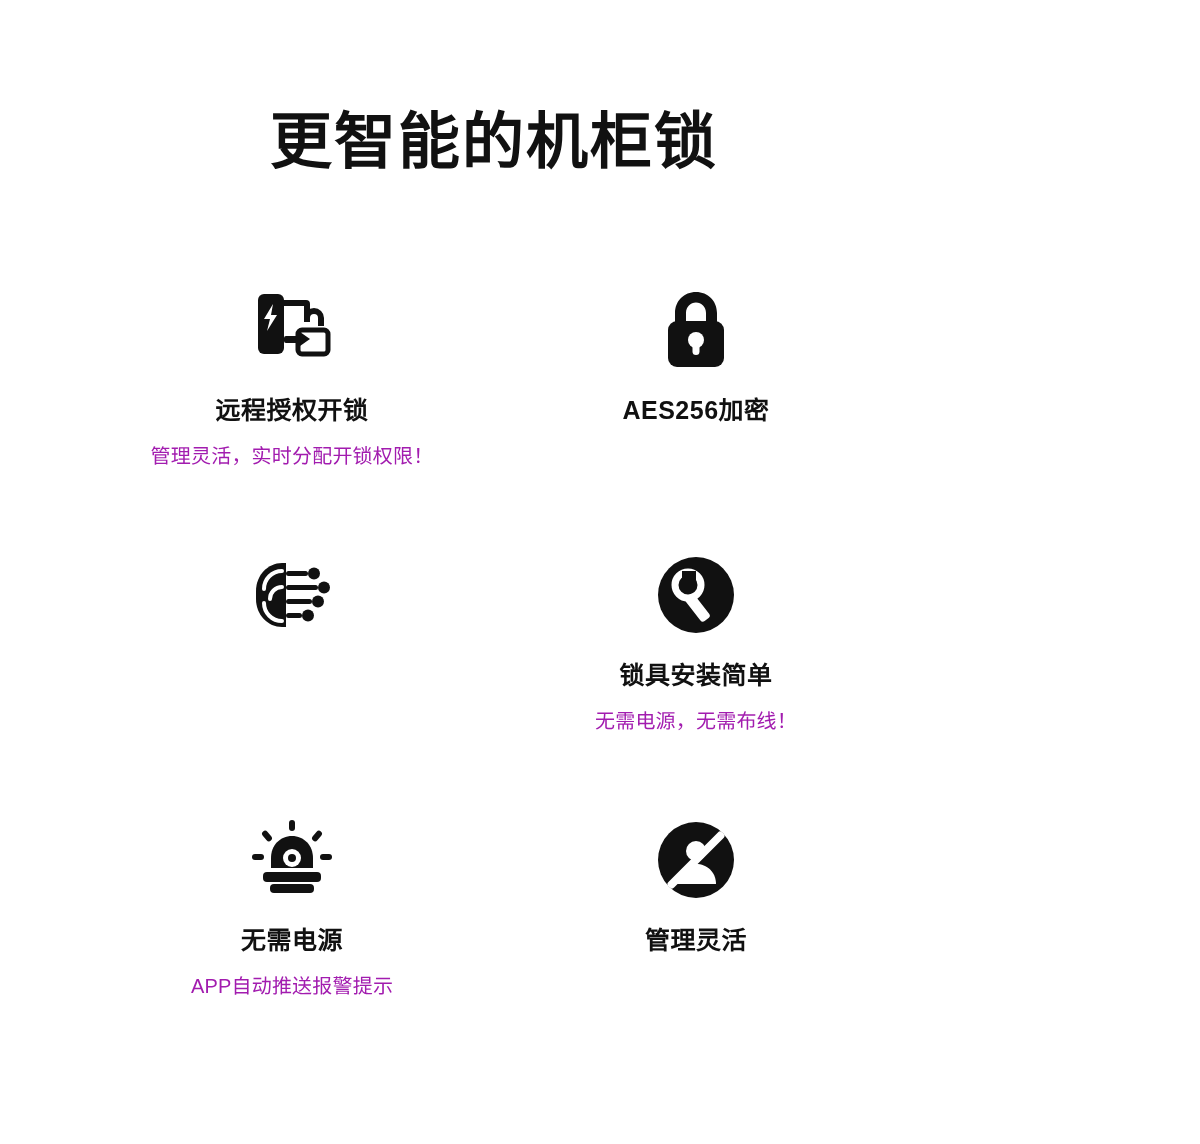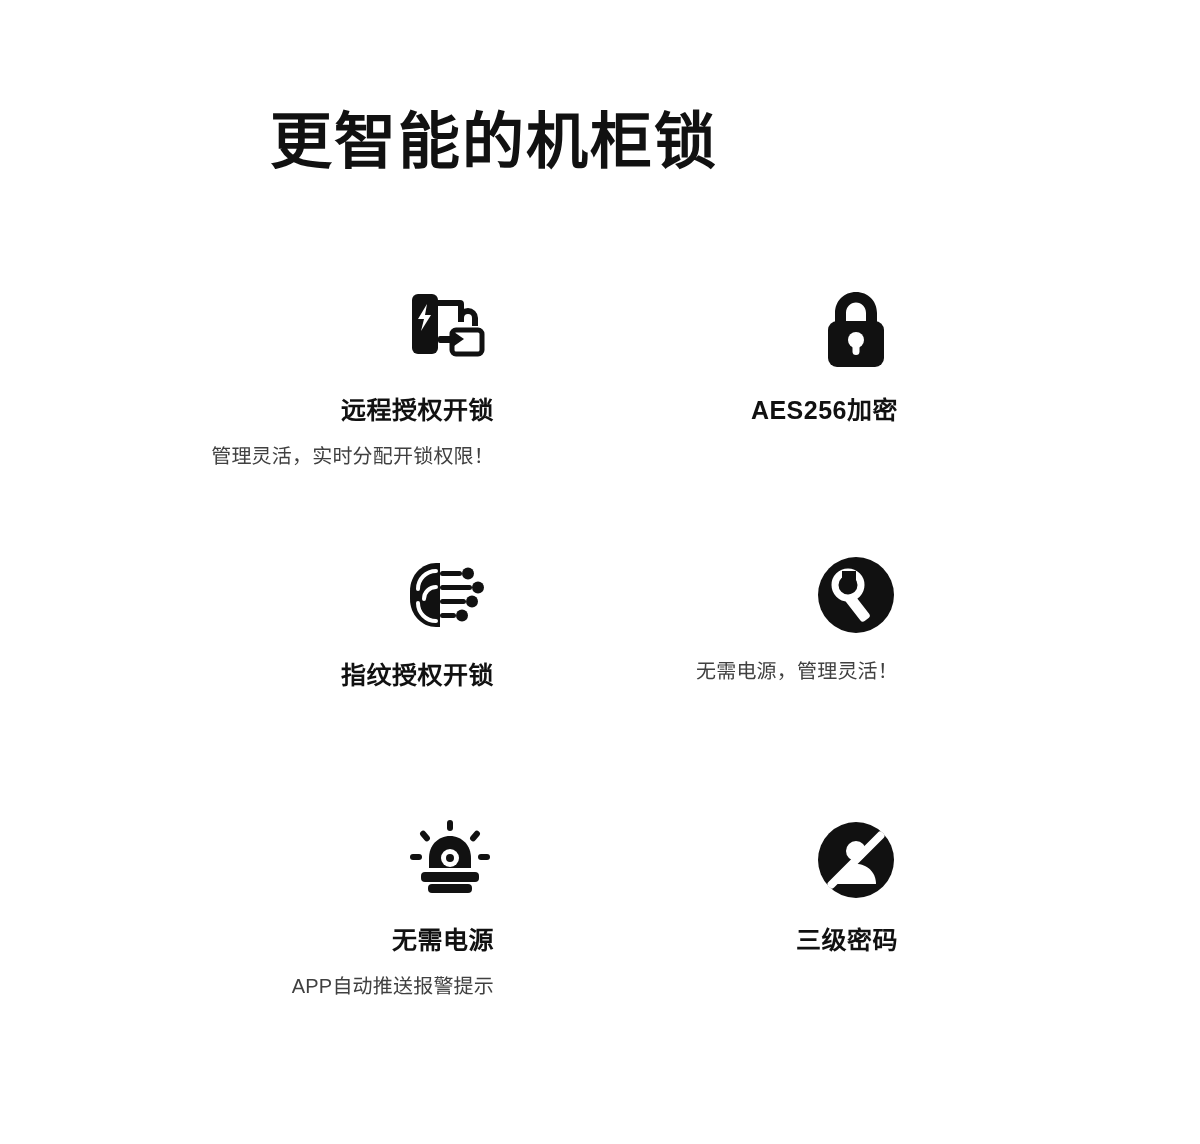--- a/index.html
+++ b/index.html
@@ -36,21 +36,21 @@
     grid-template-columns: 1fr 1fr;
     grid-template-rows: repeat(3, 265px);
     column-gap: 0px;
     row-gap: 0px;
     padding: 0 90px;
     box-sizing: border-box;
   }
   .feature {
     display: flex;
     flex-direction: column;
-    align-items: flex-end;
+    align-items: center;
     justify-content: flex-start;
     text-align: center;
   }
   .feature-icon {
     height: 92px;
     display: flex;
     align-items: center;
     justify-content: center;
   }
   .feature-icon svg {
@@ -60,21 +60,21 @@
     margin-top: 14px;
     font-size: 25px;
     font-weight: 700;
     color: #111111;
     letter-spacing: 0.5px;
   }
   .feature-desc {
     margin-top: 14px;
     font-size: 20px;
     font-weight: 400;
-    color: #404040;
+    color: #a21caf;
     letter-spacing: 0.2px;
   }
 </style>
 </head>
 <body>
 
 <div class="page">
 
   <h1 class="page-title">更智能的机柜锁</h1>
 
@@ -133,37 +133,37 @@
             <circle cx="74" cy="46.5" r="6"></circle>
             <rect x="42" y="58" width="16" height="5" rx="2.5"></rect>
             <circle cx="64" cy="60.5" r="6"></circle>
 
             <path d="M20 34 a18 18 0 0 1 18 -18" fill="none" stroke="#ffffff" stroke-width="4" stroke-linecap="round"></path>
             <path d="M26 44 a12 12 0 0 1 12 -12" fill="none" stroke="#ffffff" stroke-width="4" stroke-linecap="round"></path>
             <path d="M20 48 a18 18 0 0 0 18 18" fill="none" stroke="#ffffff" stroke-width="4" stroke-linecap="round"></path>
           </g>
         </svg>
       </div>
-      <div class="feature-title">指纹授权开锁</div>
     </div>
 
     <div class="feature">
       <div class="feature-icon">
         <svg width="84" height="84" viewBox="0 0 84 84" xmlns="http://www.w3.org/2000/svg">
           <g>
             <circle cx="42" cy="42" r="38" fill="#111111"></circle>
 
             <circle cx="34" cy="32" r="13" fill="none" stroke="#ffffff" stroke-width="7"></circle>
             <path d="M28 18 h14 v10 h-14 z" fill="#111111"></path>
 
             <rect x="38" y="40" width="11" height="30" rx="3" fill="#ffffff" transform="rotate(-38 43 55)"></rect>
           </g>
         </svg>
       </div>
-      <div class="feature-desc">无需电源，管理灵活！</div>
+      <div class="feature-title">锁具安装简单</div>
+      <div class="feature-desc">无需电源，无需布线！</div>
     </div>
 
     <div class="feature">
       <div class="feature-icon">
         <svg width="88" height="80" viewBox="0 0 88 80" xmlns="http://www.w3.org/2000/svg">
           <g fill="#111111">
 
             <rect x="41" y="0" width="6" height="11" rx="3"></rect>
             <rect x="16" y="10" width="6" height="12" rx="3" transform="rotate(-40 19 16)"></rect>
             <rect x="66" y="10" width="6" height="12" rx="3" transform="rotate(40 69 16)"></rect>
@@ -189,17 +189,17 @@
           <g>
             <circle cx="42" cy="42" r="38" fill="#111111"></circle>
 
             <circle cx="42" cy="33" r="10" fill="#ffffff"></circle>
             <path d="M22 66 c0 -12 9 -20 20 -20 s20 8 20 20 z" fill="#ffffff"></path>
 
             <rect x="38" y="4" width="8" height="76" rx="3" fill="#ffffff" transform="rotate(45 42 42)"></rect>
           </g>
         </svg>
       </div>
-      <div class="feature-title">三级密码</div>
+      <div class="feature-title">管理灵活</div>
     </div>
 
   </div>
 </div>
 
 </body></html>

